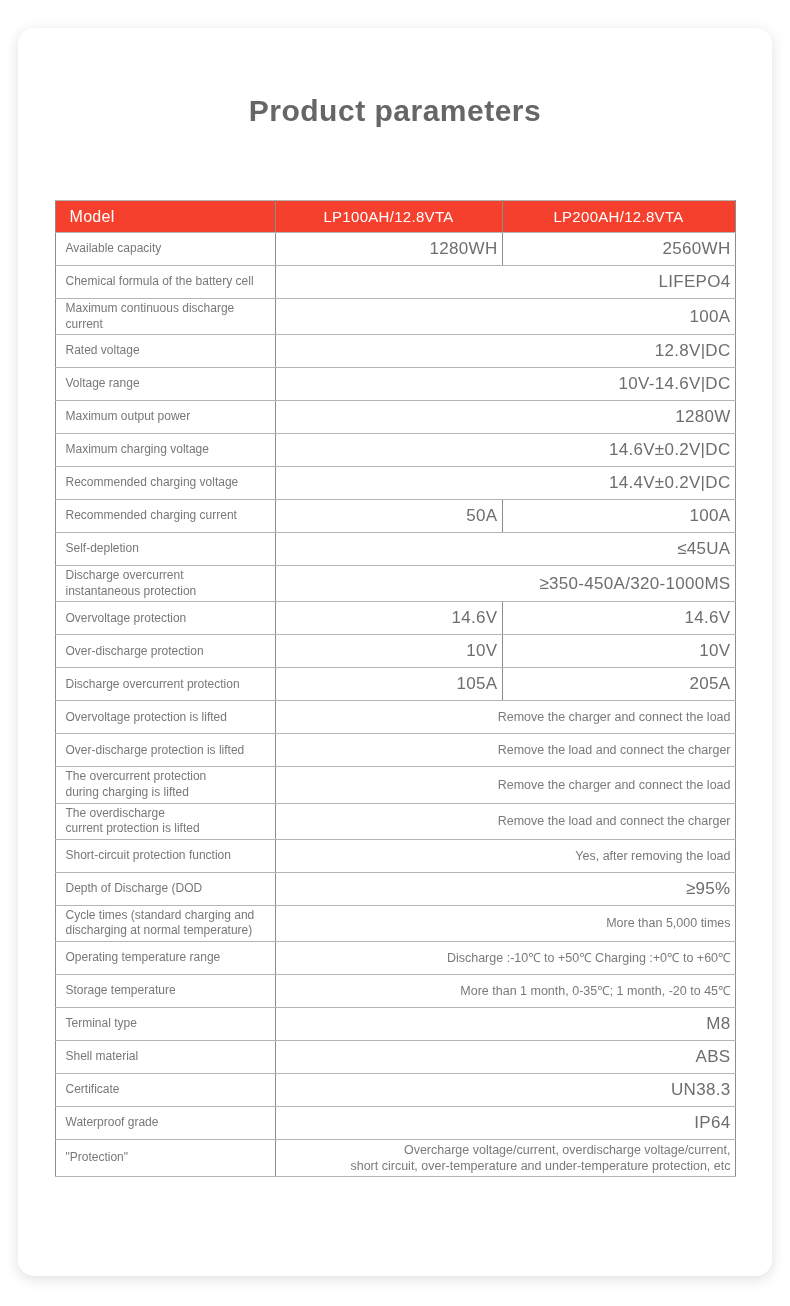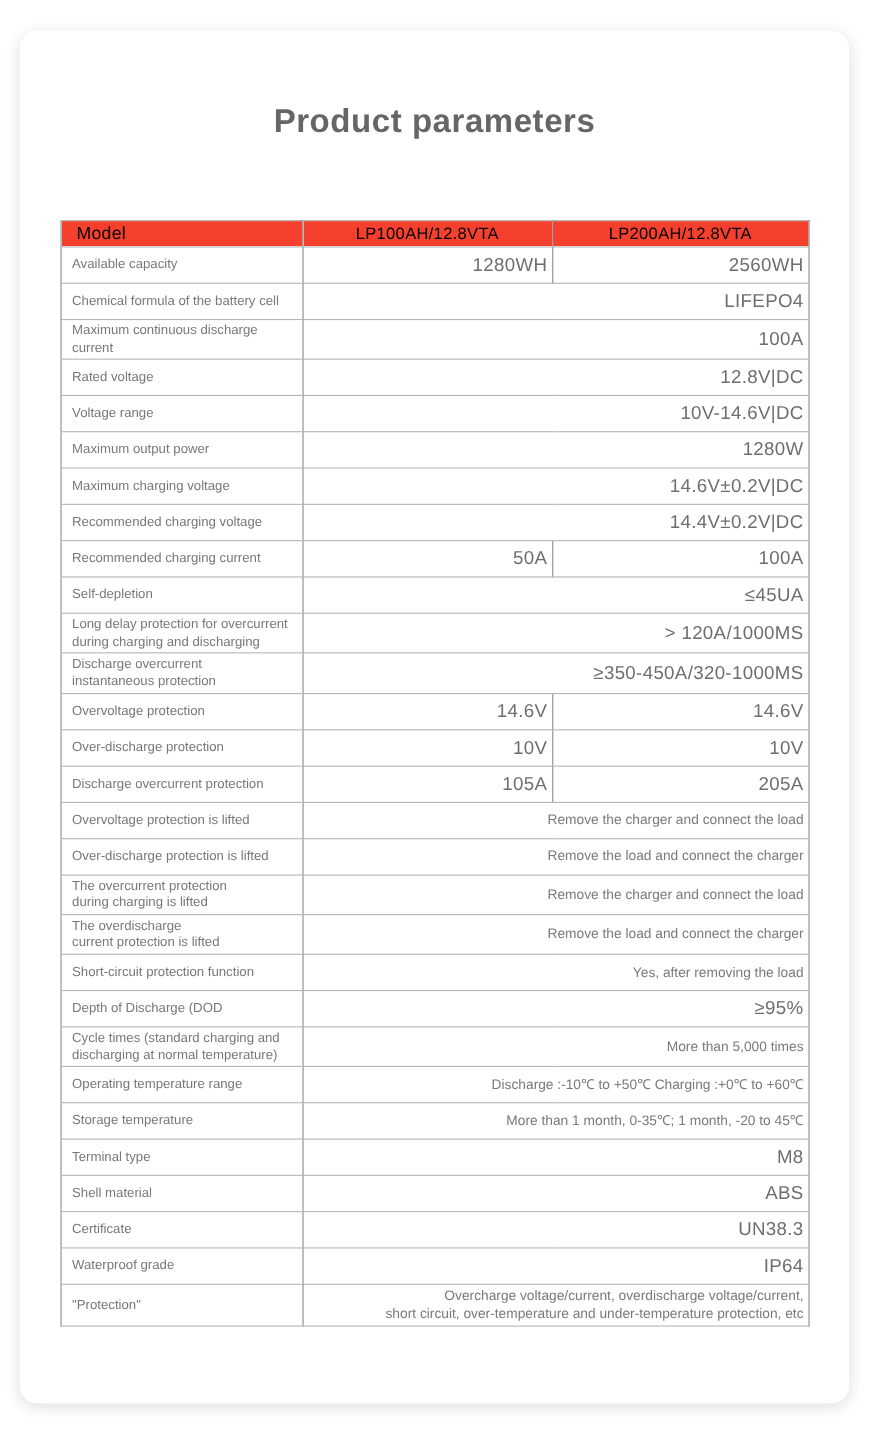--- a/index.html
+++ b/index.html
@@ -38,23 +38,23 @@
   col.c3 { width: 233px; }
   th, td {
     border-top: 1px solid #b5b5b5;
     border-bottom: 1px solid #b5b5b5;
     border-left: 1px solid #8c8c8c;
     border-right: 1px solid #8c8c8c;
     overflow: hidden;
   }
   thead th {
     background: #f4402d;
-    color: #000000;
+    color: #ffffff;
     font-weight: normal;
-    height: 24px;
+    height: 32px;
     font-size: 15px;
     text-align: center;
     letter-spacing: 0.3px;
     margin-top: 27px;
   }
   thead th.th-model {
     text-align: left;
     padding-left: 14px;
     font-size: 16px;
   }
@@ -132,25 +132,20 @@
         <tr>
           <td class="label-cell">Recommended charging current</td>
           <td class="value-cell val-lg">50A</td>
           <td class="value-cell val-lg">100A</td>
         </tr>
         <tr>
           <td class="label-cell">Self-depletion</td>
           <td class="value-cell val-lg" colspan="2">≤45UA</td>
         </tr>
         <tr>
-          <td class="label-cell">Long delay protection for overcurrent
-during charging and discharging</td>
-          <td class="value-cell val-lg" colspan="2">&gt; 120A/1000MS</td>
-        </tr>
-        <tr>
           <td class="label-cell">Discharge overcurrent
 instantaneous protection</td>
           <td class="value-cell val-lg" colspan="2">≥350-450A/320-1000MS</td>
         </tr>
         <tr>
           <td class="label-cell">Overvoltage protection</td>
           <td class="value-cell val-lg">14.6V</td>
           <td class="value-cell val-lg">14.6V</td>
         </tr>
         <tr>

